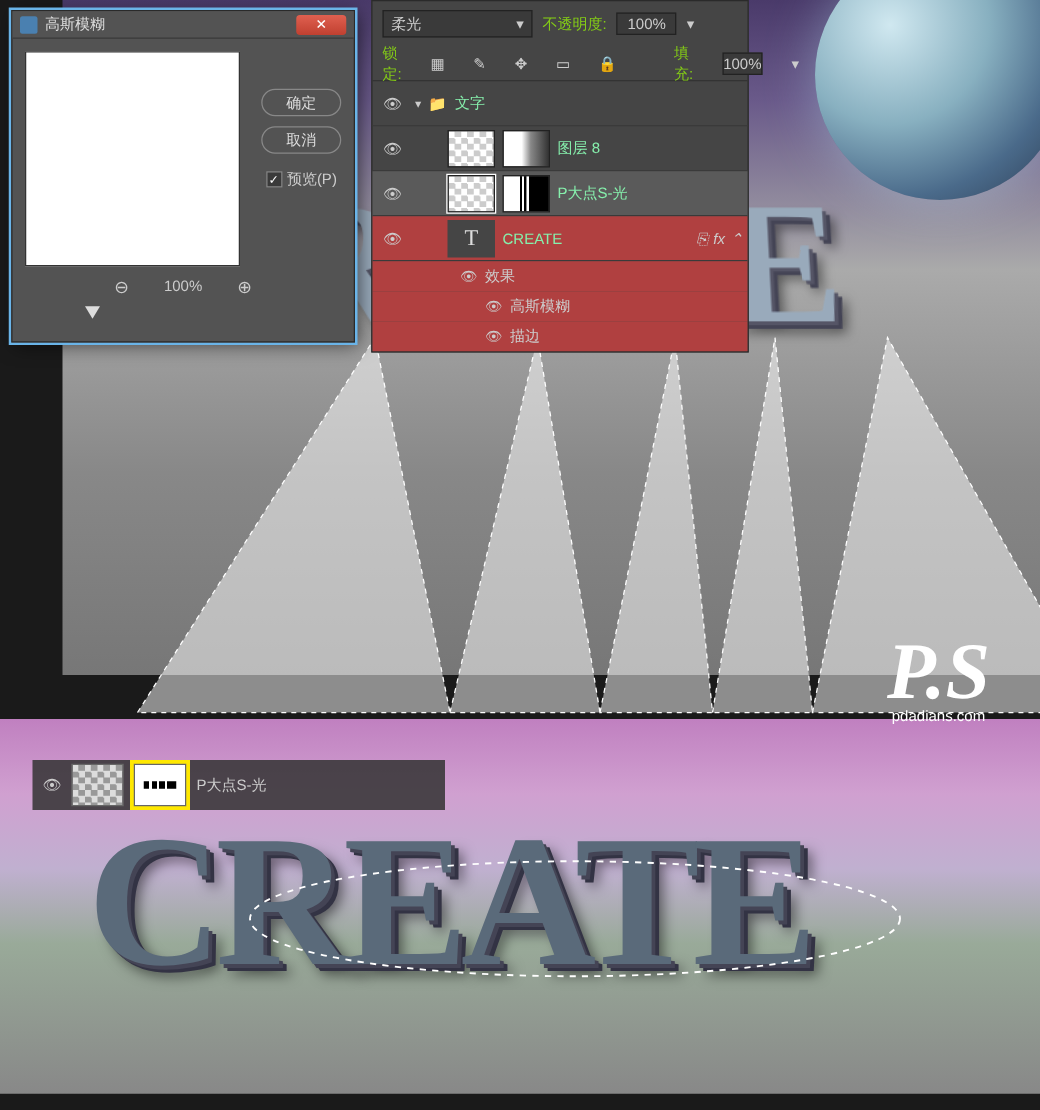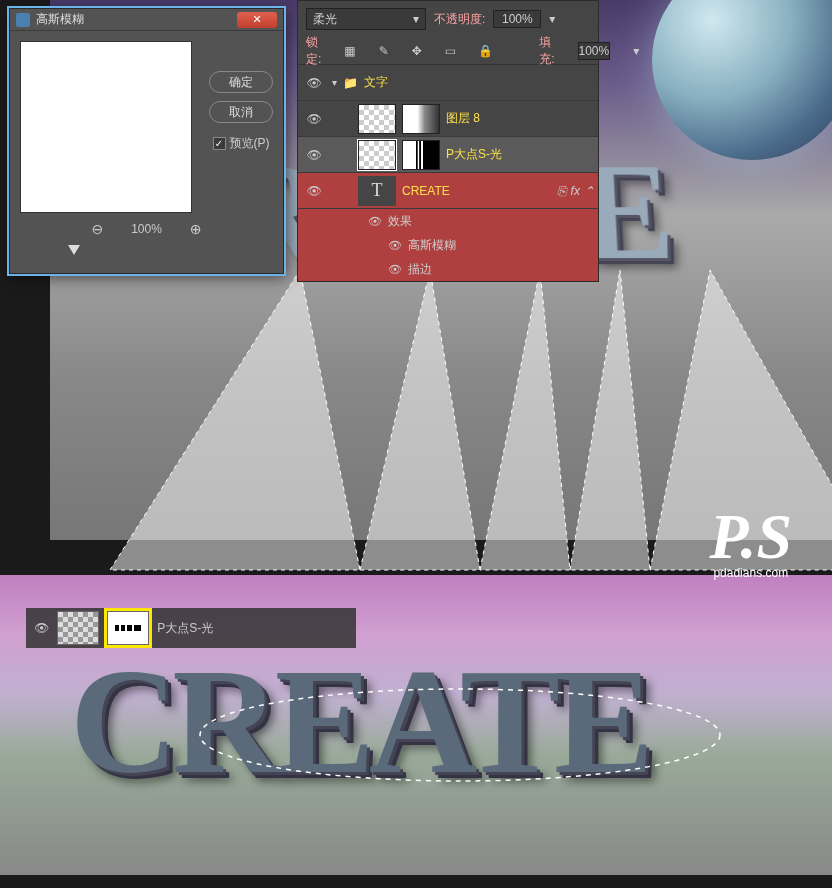--- a/index.html
+++ b/index.html
@@ -165,21 +165,21 @@
   display: flex; align-items: center;
   gap: 8px; padding: 0 8px;
 }
 .blend-select {
   width: 120px; height: 22px;
   background: #3a3a3a;
   border: 1px solid #222;
   display: flex; align-items: center; justify-content: space-between;
   padding: 0 6px;
 }
-.opt-label { color: #fca5a5; }
+.opt-label { color: #84cc16; }
 .pct-input {
   width: 48px; height: 18px;
   background: #3a3a3a;
   border: 1px solid #222;
   display: flex; align-items: center; justify-content: center;
 }
 .lock-row {
   height: 28px;
   display: flex; align-items: center;
   gap: 23px; padding: 0 8px;
@@ -214,21 +214,21 @@
 }
 .thumb.mask-bw {
   background: linear-gradient(90deg, #fff 40%, #888 60%, #333 100%);
 }
 .thumb.text-t {
   background: #454545;
   display: flex; align-items: center; justify-content: center;
   color: #ddd; font-size: 18px; font-family: serif;
   border: none;
 }
-.layer-name { flex: 1; color: #fde047; }
+.layer-name { flex: 1; color: #86efac; }
 .fx-col { display: flex; gap: 4px; align-items: center; color: #ccc; font-style: italic; }
 
 .sub-row {
   height: 24px;
   display: flex; align-items: center;
   gap: 6px;
   padding-left: 70px;
 }
 .sub-row.red { background: #b04040; }
 .sub-eye { color: #ccc; font-size: 11px; }

